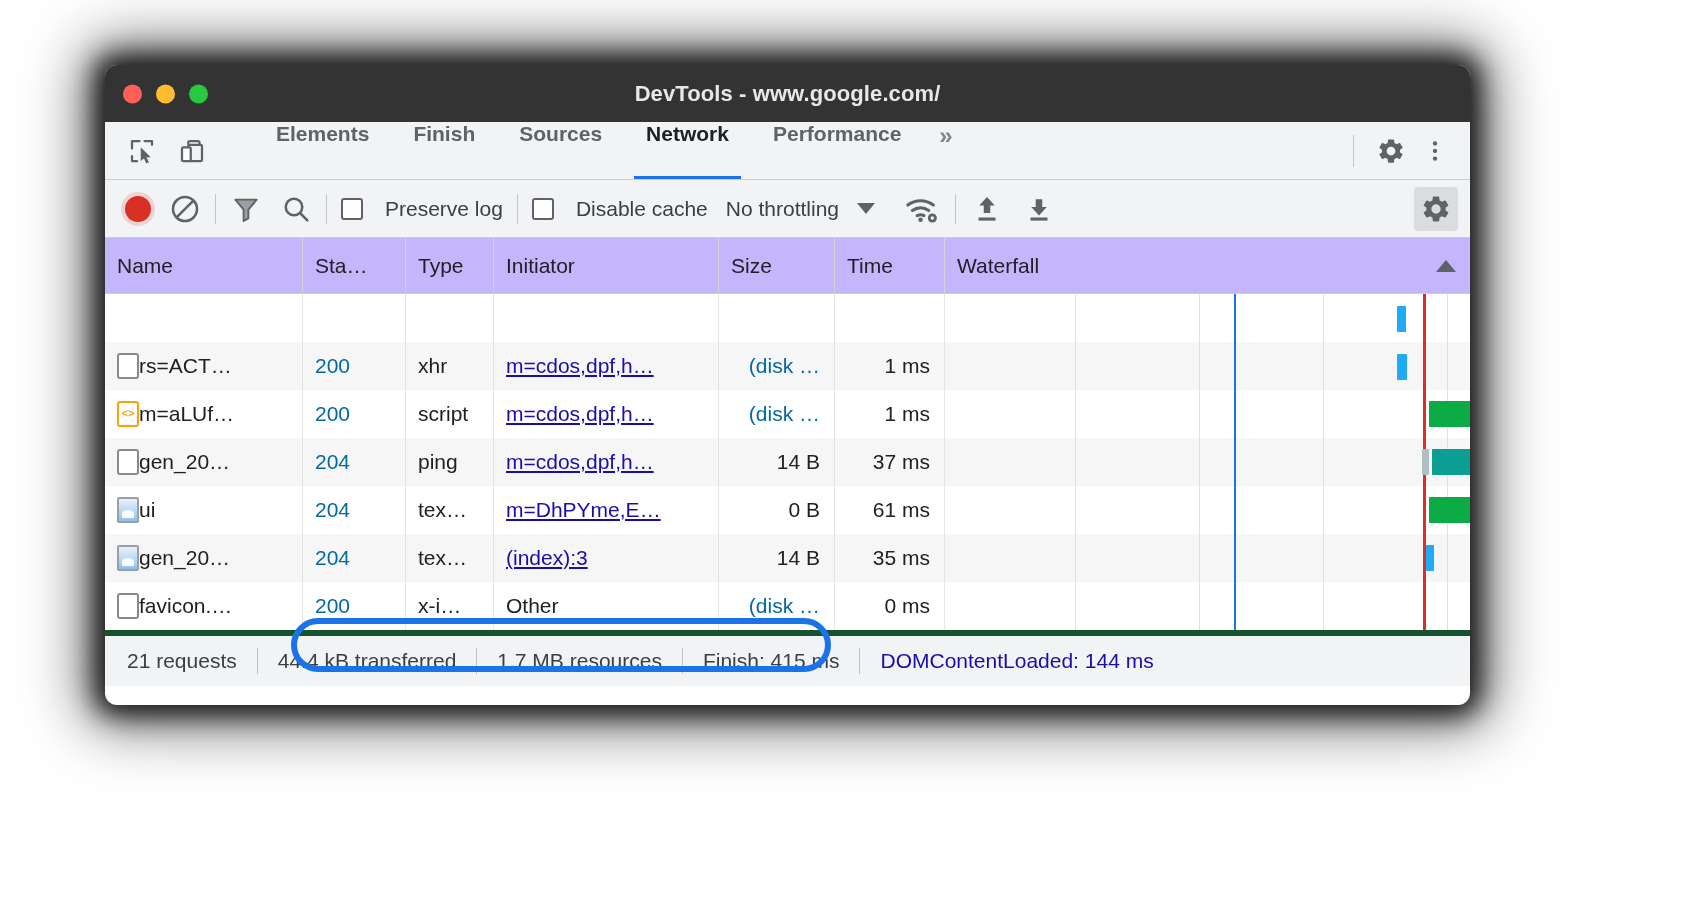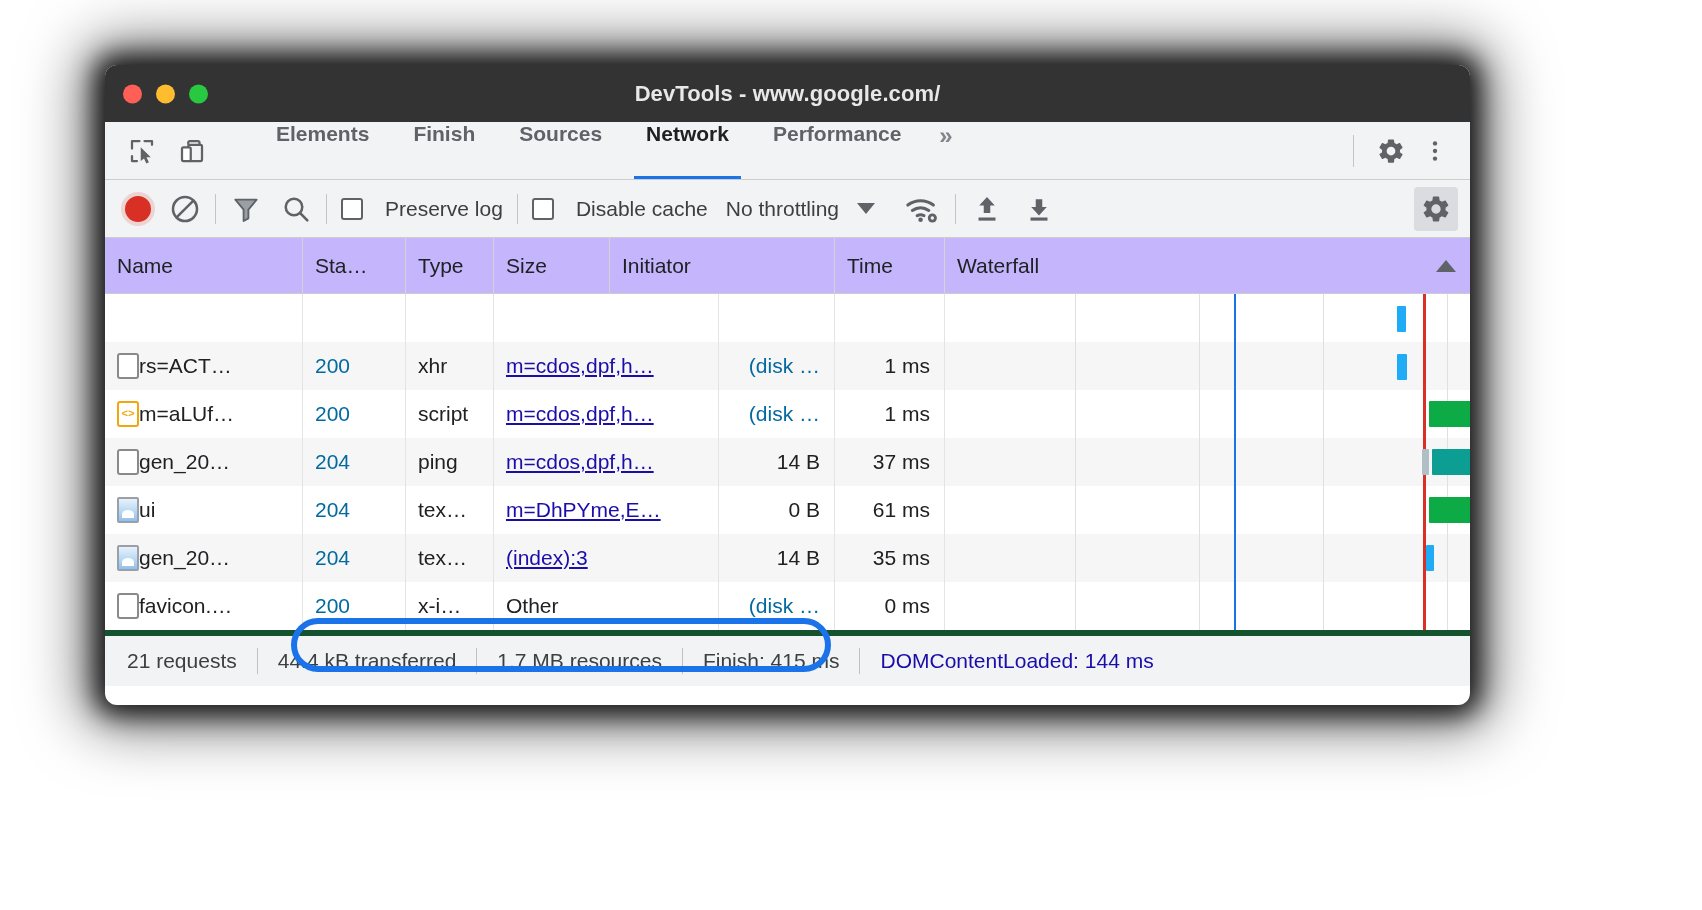--- a/index.html
+++ b/index.html
@@ -436,22 +436,22 @@
         <svg width="32" height="32" viewBox="0 0 24 24">
           <path fill="#5f6368" d="M19.1 12.9c0-.3.1-.6.1-.9s0-.6-.1-.9l2-1.5c.2-.1.2-.4.1-.6l-1.9-3.2c-.1-.2-.4-.3-.6-.2l-2.3 1c-.5-.4-1.1-.7-1.7-1l-.3-2.5c0-.2-.2-.4-.5-.4h-3.8c-.3 0-.5.2-.5.4l-.3 2.5c-.6.2-1.2.6-1.7 1l-2.3-1c-.2-.1-.5 0-.6.2L2.8 9c-.1.2-.1.5.1.6l2 1.5c0 .3-.1.6-.1.9s0 .6.1.9l-2 1.5c-.2.1-.2.4-.1.6l1.9 3.2c.1.2.4.3.6.2l2.3-1c.5.4 1.1.7 1.7 1l.3 2.5c0 .2.2.4.5.4h3.8c.3 0 .5-.2.5-.4l.3-2.5c.6-.2 1.2-.6 1.7-1l2.3 1c.2.1.5 0 .6-.2l1.9-3.2c.1-.2.1-.5-.1-.6l-2-1.5zM12 15.5A3.5 3.5 0 1 1 15.5 12 3.5 3.5 0 0 1 12 15.5z"></path>
         </svg>
       </div>
     </div>
 
     <div class="thead">
       <div class="th col-name">Name</div>
       <div class="th col-status">Sta…</div>
       <div class="th col-type">Type</div>
+      <div class="th col-initiator">Initiator</div>
       <div class="th col-size">Size</div>
-      <div class="th col-initiator">Initiator</div>
       <div class="th col-time">Time</div>
       <div class="th col-wf last">
         <span>Waterfall</span>
         <span class="th-sortarrow"></span>
       </div>
     </div>
 
     <div class="tbody">
 
       <div class="wf">

